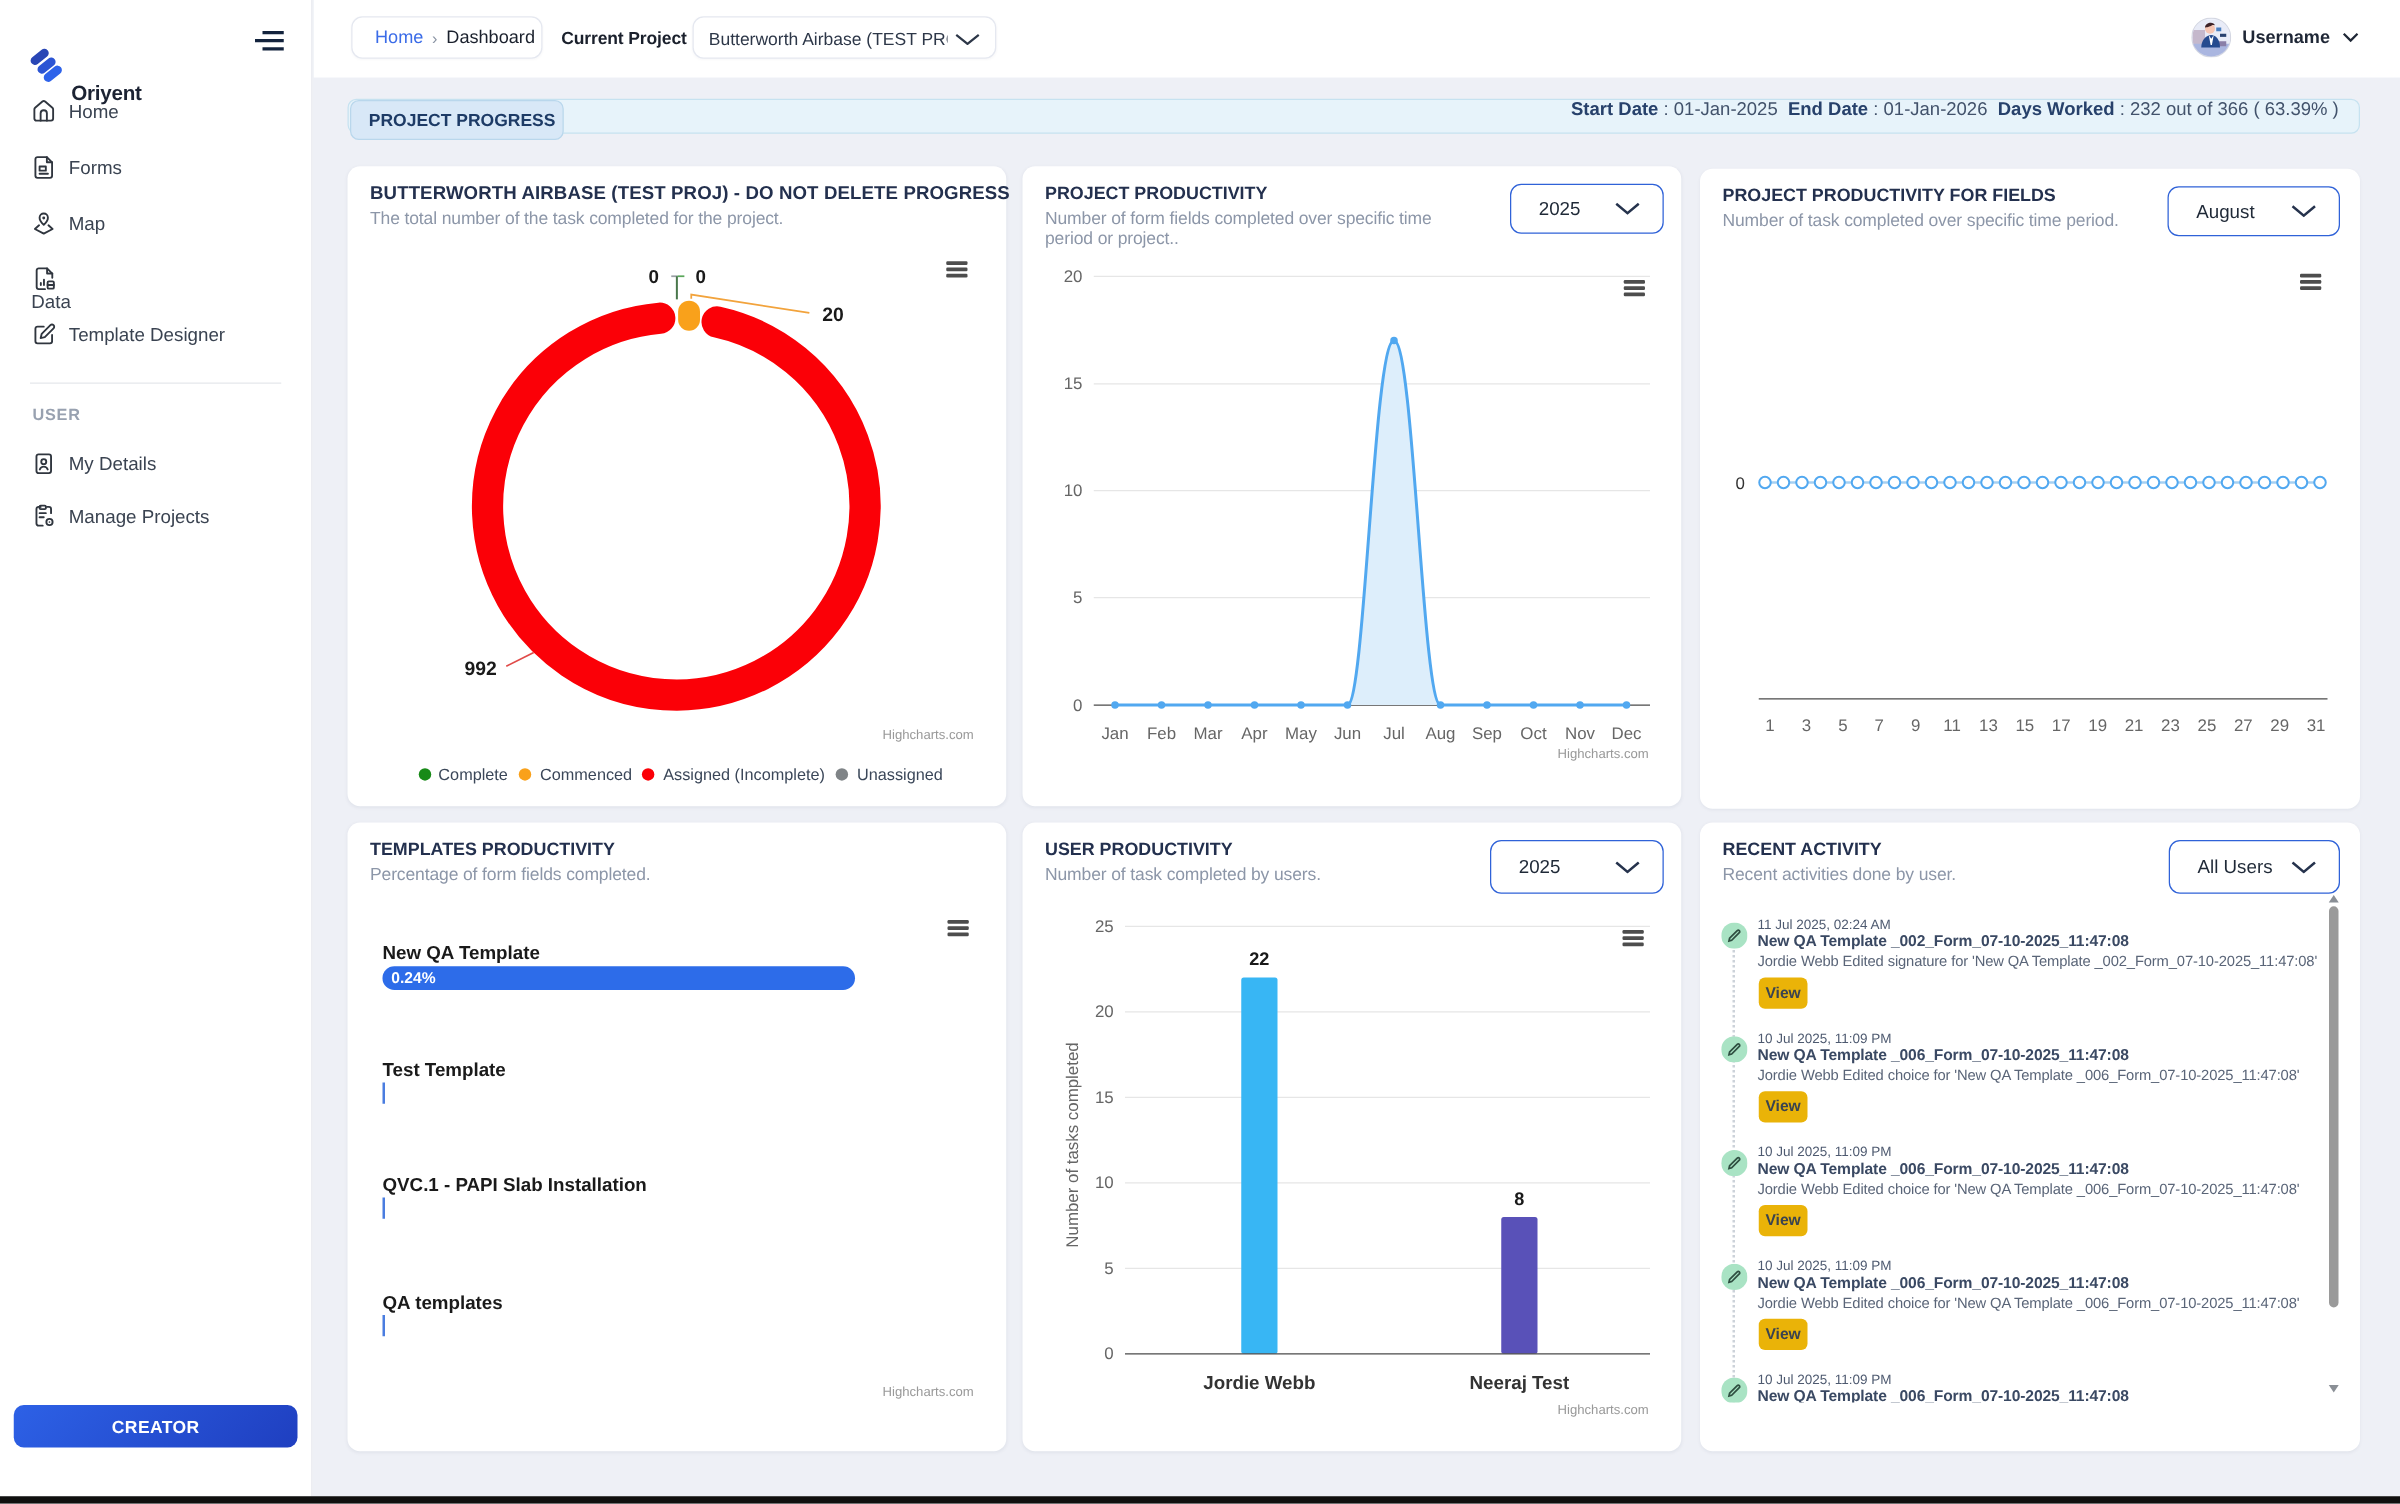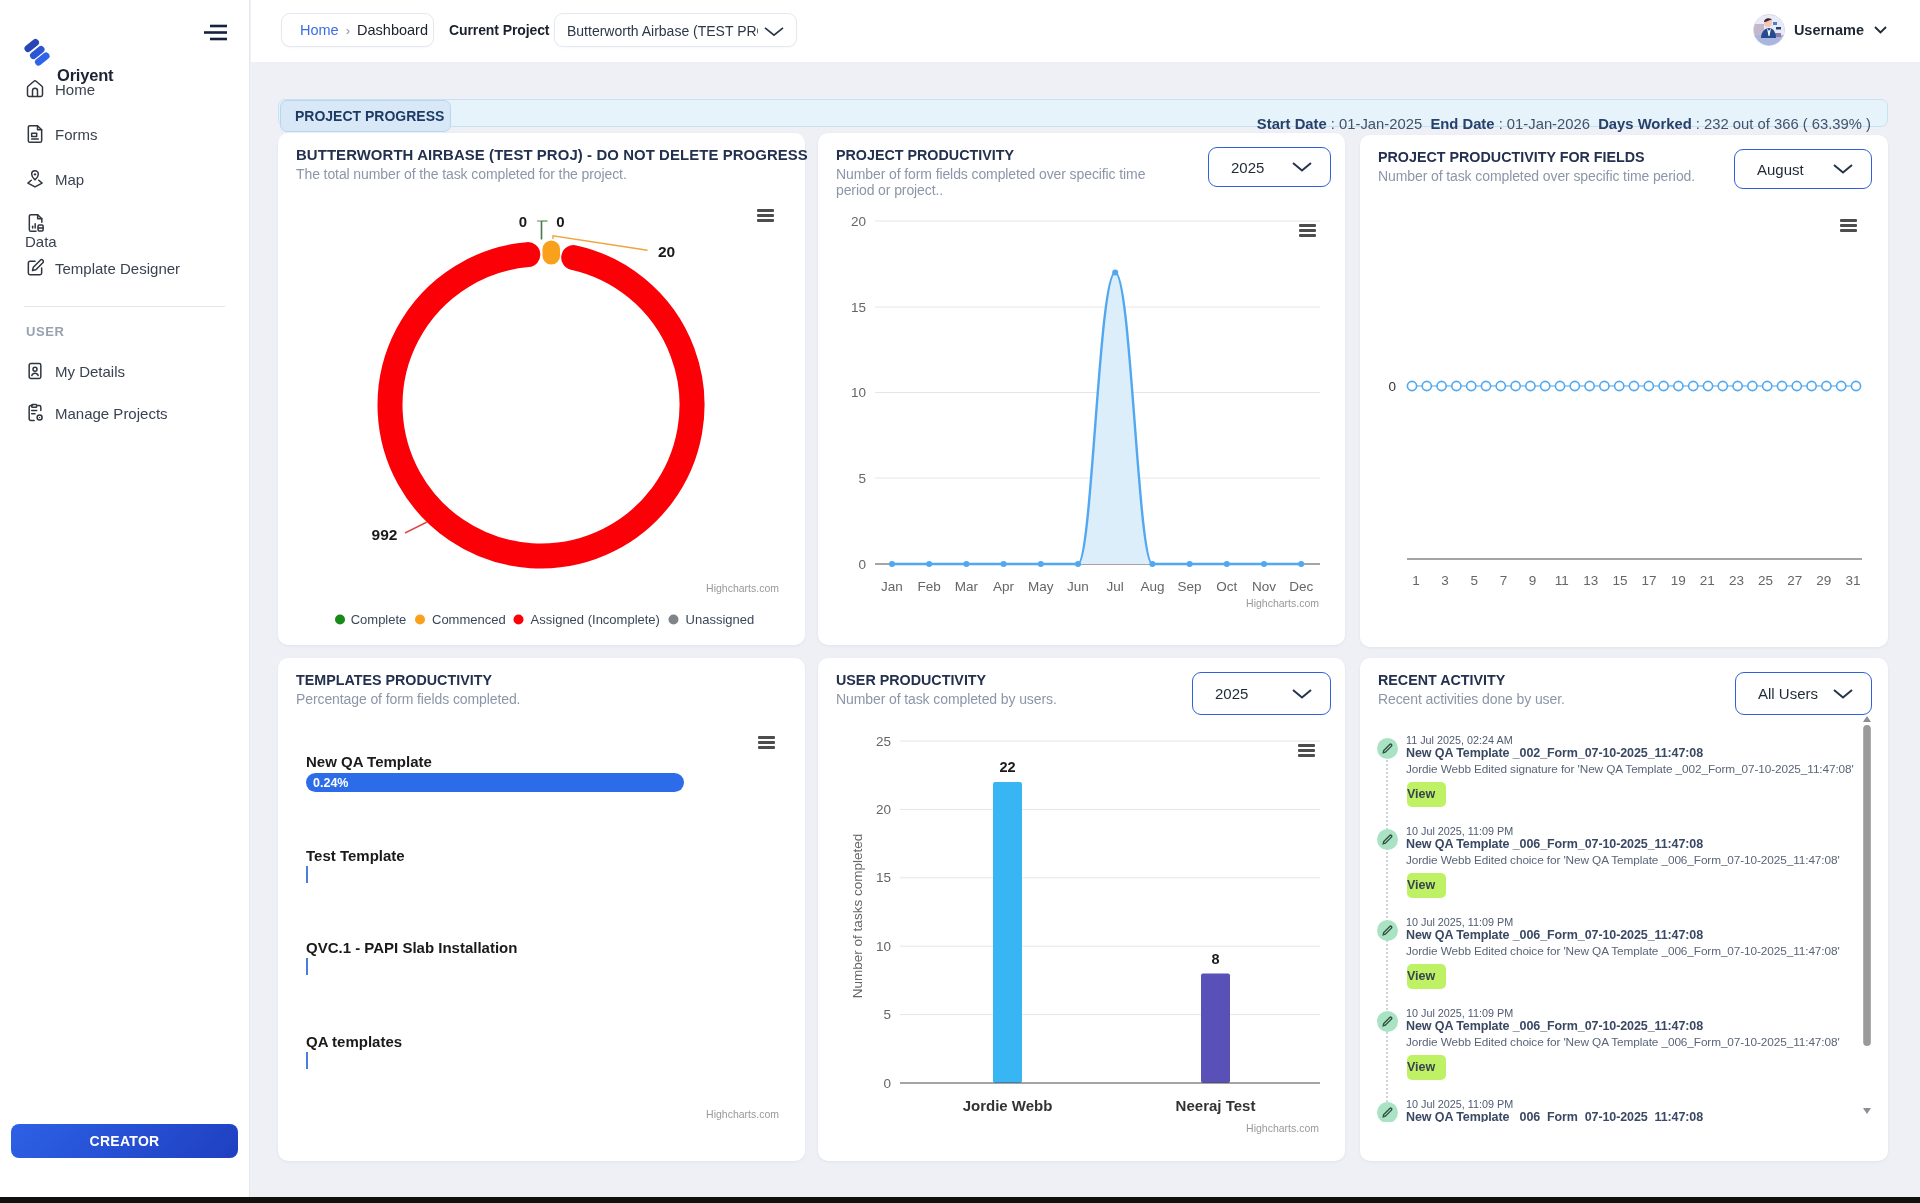--- a/index.html
+++ b/index.html
@@ -28,24 +28,24 @@
 #crumb .sep { color:#8a94a4; margin:0 7px; font-size:13px; }
 #crumb { font-size:14.5px; }
 #crumb .dash { color:#1a202c; }
 #curproj { position:absolute; left:198px; top:22px; font-size:14px; font-weight:700; color:#1a202c; letter-spacing:-0.1px; }
 #projdd { position:absolute; left:303px; top:13px; width:243px; height:34px; background:#fff; border:1px solid #e5e8f0; border-radius:9px;
   display:flex; align-items:center; padding-left:12px; font-size:14px; color:#2d3748; box-shadow:0 1px 2px rgba(20,30,60,0.03); white-space:nowrap; }
 #userbox { position:absolute; right:33px; top:14px; display:flex; align-items:center; }
 #userbox .uname { font-size:14.5px; font-weight:700; color:#1f2736; margin-left:9px; margin-right:10px; }
 
 
-#pbar { position:absolute; left:278px; top:79px; width:1610px; height:28px; background:#e7f3fa; border:1px solid #c6e2f0; border-radius:7px;margin-top:20px; }
+#pbar { position:absolute; left:278px; top:79px; width:1610px; height:28px; background:#e7f3fa; border:1px solid #c6e2f0; border-radius:7px; }
 #pchip { position:absolute; left:1px; top:0px; height:32px; width:171px; background:#d8e8f7; border:1px solid #b9d7ec; border-radius:7px;
   display:flex; align-items:center; padding-left:14px; font-size:14px; font-weight:700; color:#1d3b66; }
-#pdates { position:absolute; right:16px; top:0; height:32px; display:flex; align-items:flex-end; font-size:14.8px; color:#42526b; }
+#pdates { position:absolute; right:16px; top:0; height:32px; display:flex; align-items:flex-start; font-size:14.8px; color:#42526b; }
 #pdates b { color:#27416b; }
 
 
 .card { position:absolute; background:#fff; border-radius:10px; box-shadow:0 1px 3px rgba(25,39,72,0.06); }
 #card1 { left:278px; top:133px; width:527px; height:512px; }
 #card2 { left:818px; top:133px; width:527px; height:512px; }
 #card3 { left:1360px; top:135px; width:528px; height:512px;text-align:right; }
 #card4 { left:278px; top:658px; width:527px; height:503px; }
 #card5 { left:818px; top:658px; width:527px; height:503px; }
 #card6 { left:1360px; top:658px; width:528px; height:503px; }
@@ -60,22 +60,22 @@
 #bottombar { position:absolute; left:0; top:1197px; width:1920px; height:6px; background:#10100f; }
 
 
 #actwrap { position:absolute; left:0; top:67px; width:500px; height:397px; overflow:hidden; }
 #actline { position:absolute; left:26px; top:23px; height:378px; border-left:2px dotted #ccd2d9; }
 .actitem { position:absolute; left:0; width:100%; height:91px; }
 .pico { position:absolute; left:16.5px; top:13px; }
 .adate { position:absolute; left:46px; top:9px; font-size:10.8px; font-weight:400; color:#4e5a70; white-space:nowrap; }
 .atitle { position:absolute; left:46px; top:21px; font-size:12.5px; font-weight:700; color:#3a4963; white-space:nowrap; letter-spacing:-0.1px; }
 .adesc { position:absolute; left:46px; top:37px; font-size:11.8px; color:#5a6578; white-space:nowrap; letter-spacing:-0.1px; }
-.aview { position:absolute; left:47px; top:57px; width:39px; height:25px; background:#bef264; border-radius:5px;
-  font-size:12.5px; font-weight:700; color:#3a4350; line-height:25px; text-align:left; }
+.aview { position:absolute; left:47px; top:57px; width:39px; height:25px; background:#eab308; border-radius:5px;
+  font-size:12.5px; font-weight:700; color:#3a4350; line-height:25px; text-align:center; }
 </style>
 </head>
 <body>
 
 <div id="sidebar">
   <div id="logo">
     <svg width="26" height="28" viewBox="0 0 26 28">
       <g stroke-linecap="round">
         <path d="M4 10.5 L11.5 4.5" stroke="#2946b5" stroke-width="7"></path>
         <path d="M9.5 17.5 L17 11.5" stroke="#2c55d4" stroke-width="7"></path>

